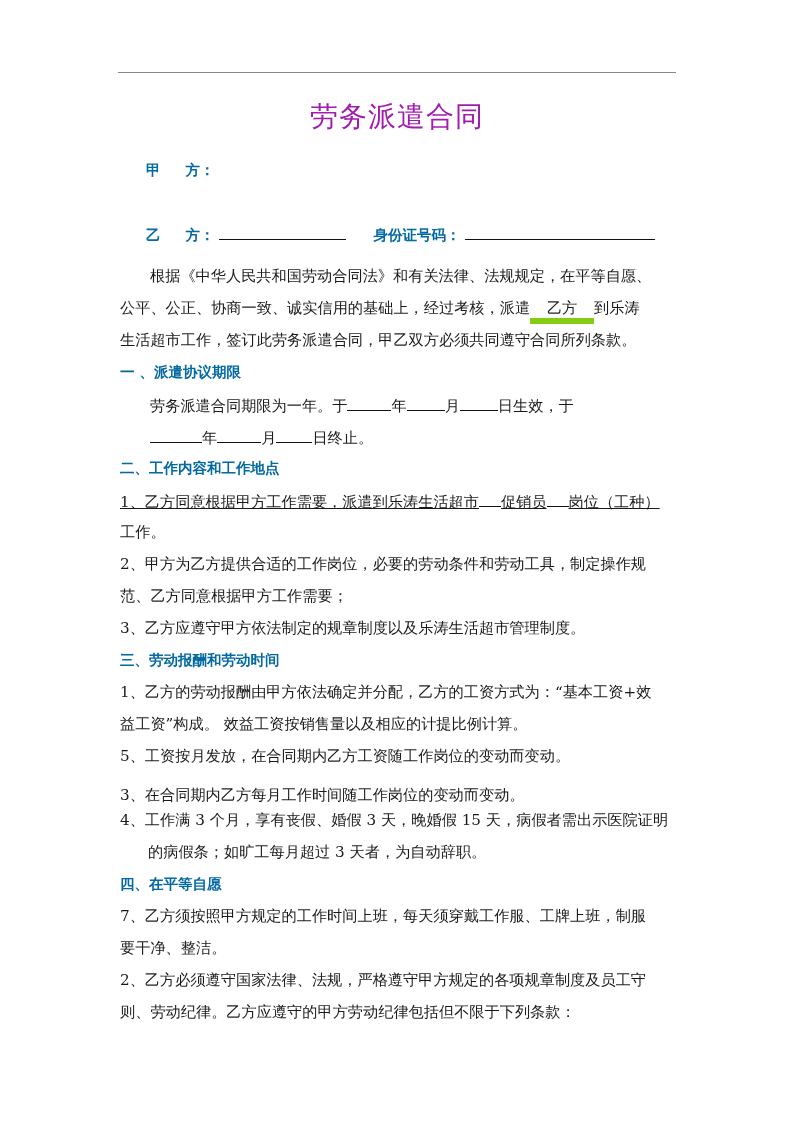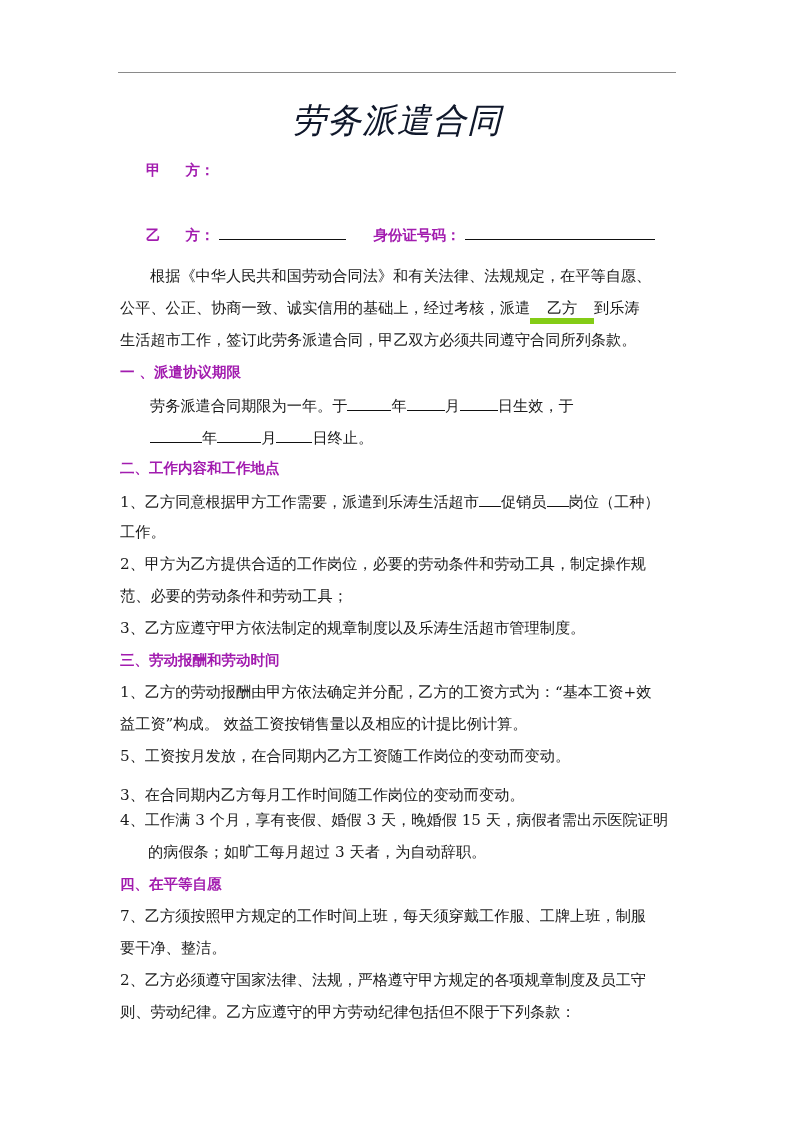--- a/index.html
+++ b/index.html
@@ -1,21 +1,21 @@
 <!DOCTYPE html>
 <html><head>
   <meta charset="utf-8">
   <style>
     html, body { margin: 0; padding: 0; background: #ffffff; }
     body { width: 794px; height: 1123px; position: relative; overflow: hidden;
       font-family: "DejaVu Serif", "Liberation Serif", serif; color: #1a1a1a; }
     .header-rule { position: absolute; left: 118px; top: 72px; width: 558px; height: 0; border-top: 1px solid #8a8a8a; }
-    .title { position: absolute; left: 0; width: 794px; top: 98px; text-align: center; font-size: 34px; letter-spacing: 1px; color: #0f172a; font-style: italic; }
+    .title { position: absolute; left: 0; width: 794px; top: 98px; text-align: center; font-size: 28px; letter-spacing: 1px; color: #a21caf; }
     .line { position: absolute; left: 120px; font-size: 15.2px; white-space: nowrap; line-height: 20px; }
-    .bold { font-weight: bold; font-family: "DejaVu Sans", "Liberation Sans", sans-serif; font-size: 14.5px; color: #a21caf; }
+    .bold { font-weight: bold; font-family: "DejaVu Sans", "Liberation Sans", sans-serif; font-size: 14.5px; color: #0369a1; }
     .gap { display: inline-block; }
     .uline { display: inline-block; border-bottom: 1.6px solid #111; vertical-align: baseline; height: 16px; }
     .uline-thin { display: inline-block; border-bottom: 6px solid #84cc16; text-align: center; }
   </style>
 </head>
 <body>
 
 <div class="header-rule"></div>
 
 <div class="title">劳务派遣合同</div>
@@ -37,26 +37,26 @@
 
 <div class="line bold" style="top:362px;">一 、派遣协议期限</div>
 <div class="line" style="left:150px; top:394px;">
   <span>劳务派遣合同期限为一年。于</span><span class="uline" style="width:44px;"></span><span>年</span><span class="uline" style="width:38px;"></span><span>月</span><span class="uline" style="width:38px;"></span><span>日生效，于</span>
 </div>
 <div class="line" style="left:150px; top:426px;">
   <span class="uline" style="width:52px;"></span><span>年</span><span class="uline" style="width:44px;"></span><span>月</span><span class="uline" style="width:36px;"></span><span>日终止。</span>
 </div>
 
 <div class="line bold" style="top:458px;">二、工作内容和工作地点</div>
-<div class="line" style="top:490px;">
+<div class="line" style="top:490px;text-decoration:underline;">
   <span>1、乙方同意根据甲方工作需要，派遣到乐涛生活超市</span><span class="uline" style="width:22px;"></span><span>促销员</span><span class="uline" style="width:22px;"></span><span>岗位（工种）</span>
 </div>
 <div class="line" style="top:522px;">工作。</div>
 <div class="line" style="top:554px;">2、甲方为乙方提供合适的工作岗位，必要的劳动条件和劳动工具，制定操作规</div>
-<div class="line" style="top:586px;">范、必要的劳动条件和劳动工具；</div>
+<div class="line" style="top:586px;">范、乙方同意根据甲方工作需要；</div>
 <div class="line" style="top:618px;">3、乙方应遵守甲方依法制定的规章制度以及乐涛生活超市管理制度。</div>
 
 <div class="line bold" style="top:650px;">三、劳动报酬和劳动时间</div>
 <div class="line" style="top:682px;">1、乙方的劳动报酬由甲方依法确定并分配，乙方的工资方式为：“基本工资+效</div>
 <div class="line" style="top:714px;">益工资”构成。 效益工资按销售量以及相应的计提比例计算。</div>
 <div class="line" style="top:746px;">5、工资按月发放，在合同期内乙方工资随工作岗位的变动而变动。</div>
 <div class="line" style="top:778px;margin-top:7px;">3、在合同期内乙方每月工作时间随工作岗位的变动而变动。</div>
 <div class="line" style="top:810px;">4、工作满 3 个月，享有丧假、婚假 3 天，晚婚假 15 天，病假者需出示医院证明</div>
 <div class="line" style="top:842px;margin-left:28px;">的病假条；如旷工每月超过 3 天者，为自动辞职。</div>
 

